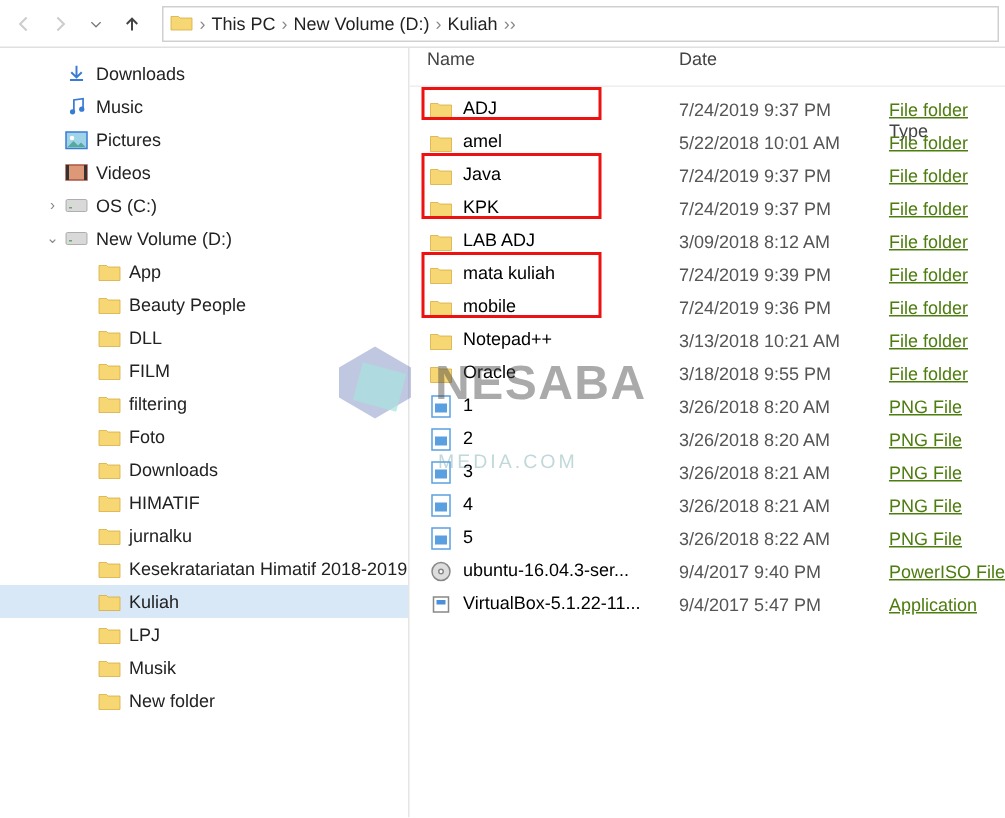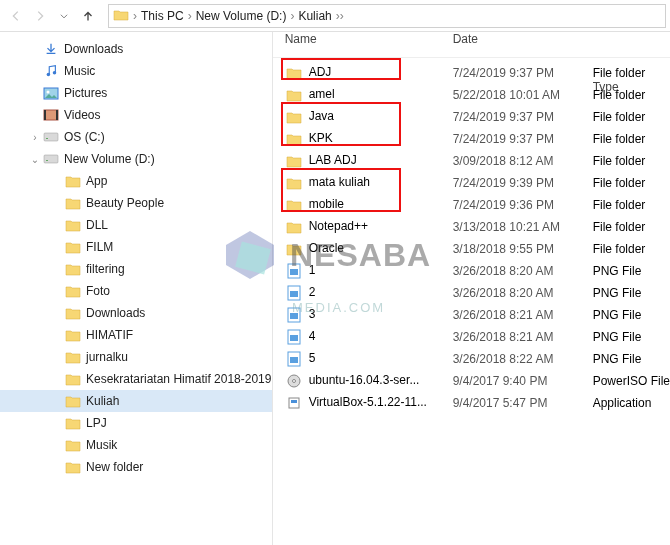--- a/index.html
+++ b/index.html
@@ -31,21 +31,21 @@
 .filelist { flex: 1; border-left: 1px solid #e5e5e5; }
 .cols { display: flex; height: 26px; align-items: flex-start; border-bottom: 1px solid #eee; color: #444; }
 .col-name { width: 180px; padding-left: 12px; }
 .col-date { width: 140px; }
 .col-type { flex: 1; margin-top: 48px; }
 .rows { padding-top: 4px; }
 .row { display: flex; align-items: center; height: 22px; }
 .cell-name { width: 180px; display: flex; align-items: flex-start; padding-left: 12px; }
 .cell-name .ficon { width: 18px; height: 16px; display: inline-flex; align-items: center; justify-content: center; margin-right: 6px; }
 .cell-date { width: 140px; color: #555; }
-.cell-type { flex: 1; color: #000000; white-space: nowrap; }
+.cell-type { flex: 1; color: #4d7c0f; white-space: nowrap; text-decoration: underline; }
 
 
 .hl { position: absolute; border: 2px solid #e11; pointer-events: none; }
 
 
 .wm { position: absolute; left: 220px; top: 225px; opacity: 0.45; display: flex; align-items: center; pointer-events: none; }
 .wm-shape { width: 60px; height: 60px; position: relative; margin-right: 10px; }
 .wm-text1 { font-size: 32px; font-weight: 700; color: #444; letter-spacing: 1px; }
 .wm-text2 { font-size: 13px; color: #7aa; letter-spacing: 2px; position: absolute; margin-top: 26px; margin-left: 2px; }
 

